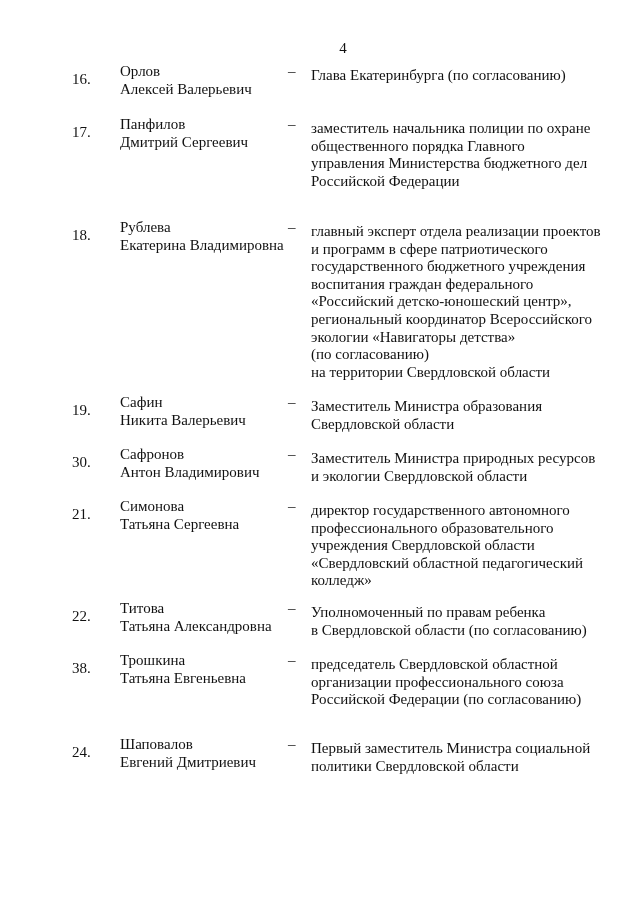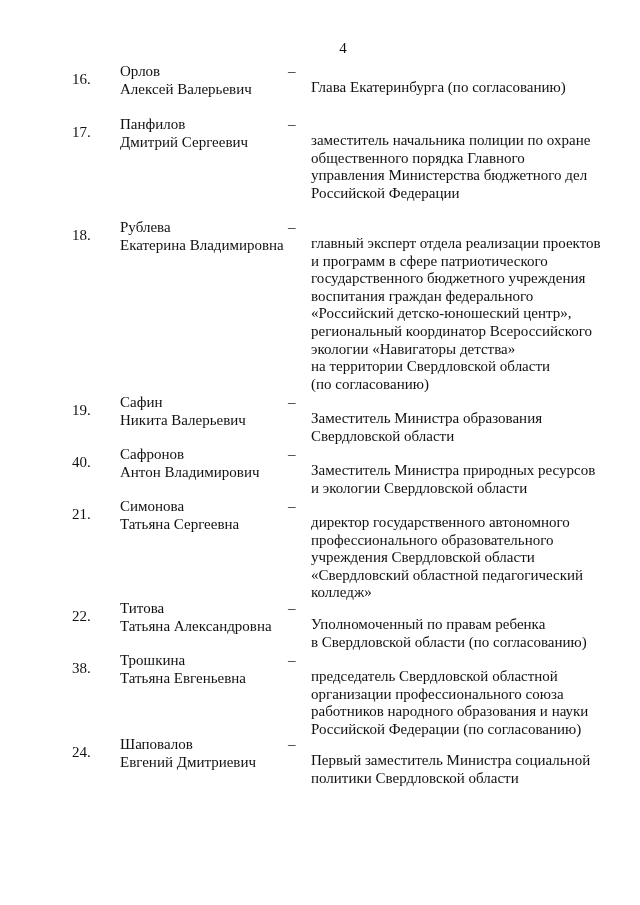--- a/index.html
+++ b/index.html
@@ -47,21 +47,21 @@
     display: block;
   }
   .entry .dash {
     position: absolute;
     left: 288px;
     top: 0;
   }
   .entry .desc {
     position: absolute;
     left: 311px;
-    top: 16px;
+    top: 4px;
     width: 300px;
   }
   .entry .desc span {
     display: block;
     white-space: nowrap;
   }
 </style>
 </head>
 <body>
 
@@ -101,38 +101,38 @@
       </div>
       <div class="dash">–</div>
       <div class="desc">
         <span>главный эксперт отдела реализации проектов</span>
         <span>и программ в сфере патриотического</span>
         <span>государственного бюджетного учреждения</span>
         <span>воспитания граждан федерального</span>
         <span>«Российский детско-юношеский центр»,</span>
         <span>региональный координатор Всероссийского</span>
         <span>экологии «Навигаторы детства»</span>
+        <span>(по согласованию)</span>
         <span>на территории Свердловской области</span>
-        <span>(по согласованию)</span>
       </div>
     </div>
     <div class="entry" style="top: 394px;">
       <div class="num">19.</div>
       <div class="name">
         <span>Сафин</span>
         <span>Никита Валерьевич</span>
       </div>
       <div class="dash">–</div>
       <div class="desc">
         <span>Заместитель Министра образования</span>
         <span>Свердловской области</span>
       </div>
     </div>
     <div class="entry" style="top: 446px;">
-      <div class="num">40.</div>
+      <div class="num">30.</div>
       <div class="name">
         <span>Сафронов</span>
         <span>Антон Владимирович</span>
       </div>
       <div class="dash">–</div>
       <div class="desc">
         <span>Заместитель Министра природных ресурсов</span>
         <span>и экологии Свердловской области</span>
       </div>
     </div>
@@ -166,21 +166,20 @@
     <div class="entry" style="top: 652px;">
       <div class="num">38.</div>
       <div class="name">
         <span>Трошкина</span>
         <span>Татьяна Евгеньевна</span>
       </div>
       <div class="dash">–</div>
       <div class="desc">
         <span>председатель Свердловской областной</span>
         <span>организации профессионального союза</span>
-        <span>работников народного образования и науки</span>
         <span>Российской Федерации (по согласованию)</span>
       </div>
     </div>
     <div class="entry" style="top: 736px;">
       <div class="num">24.</div>
       <div class="name">
         <span>Шаповалов</span>
         <span>Евгений Дмитриевич</span>
       </div>
       <div class="dash">–</div>

